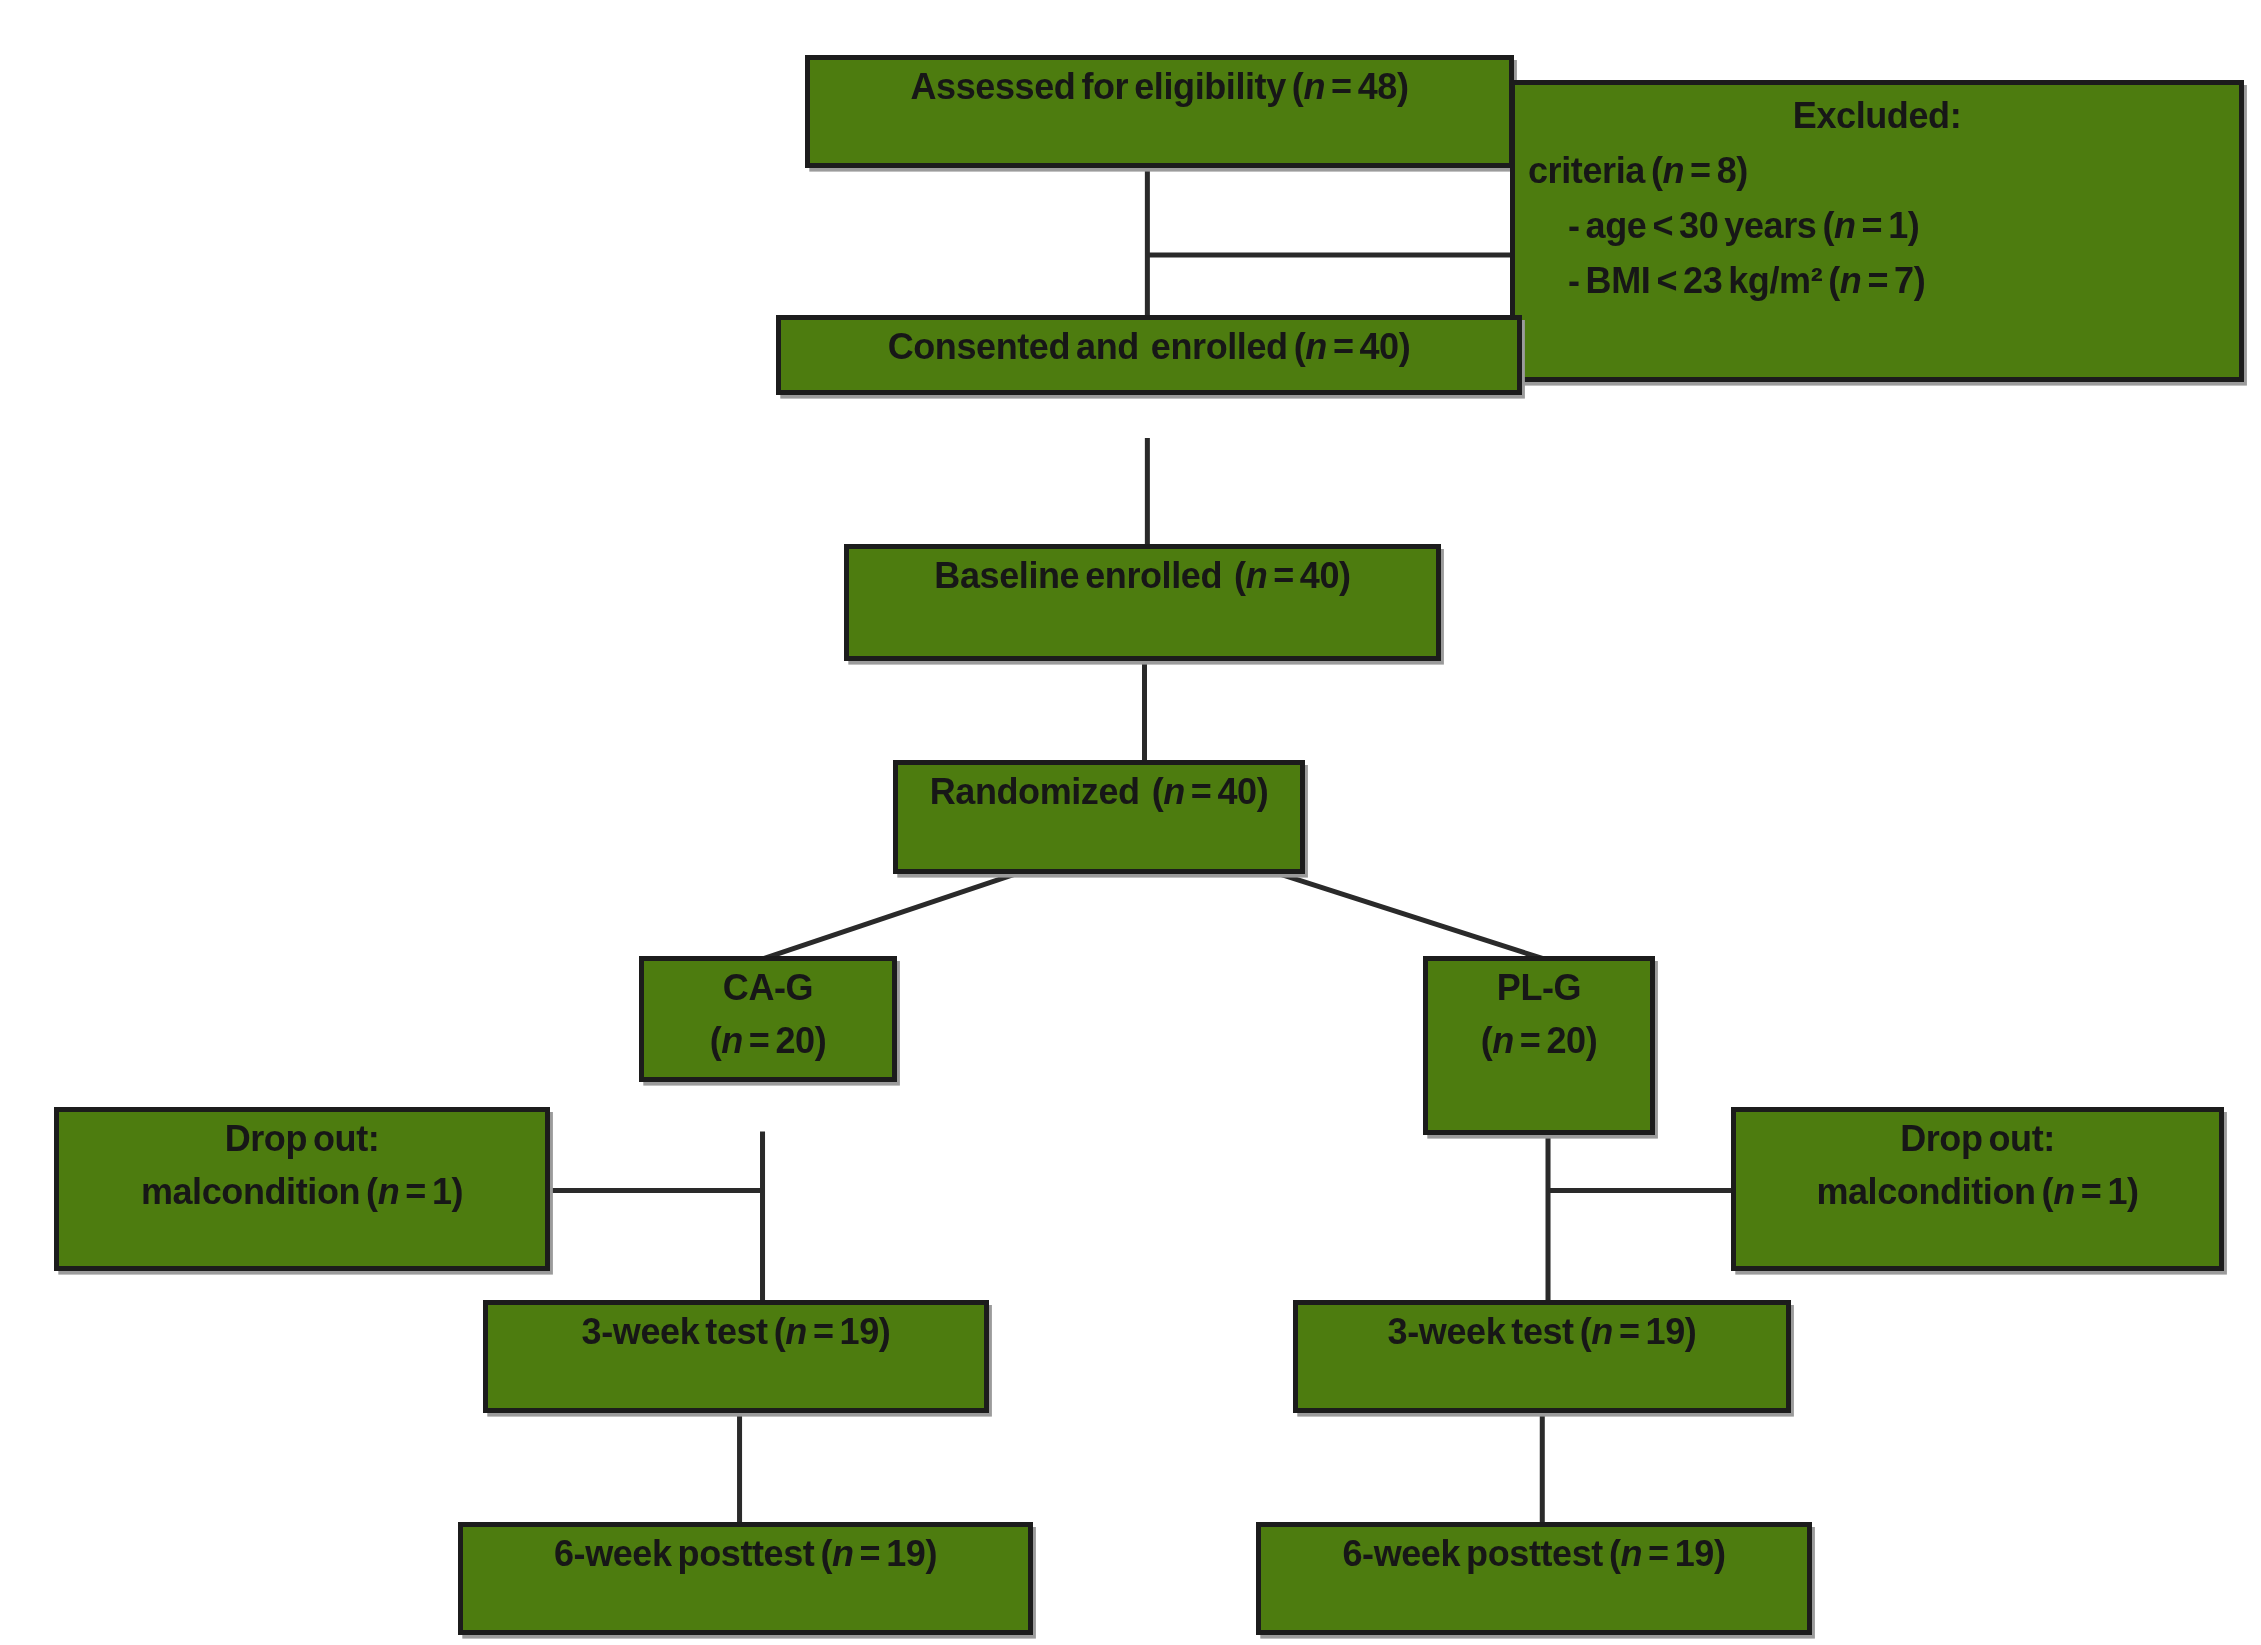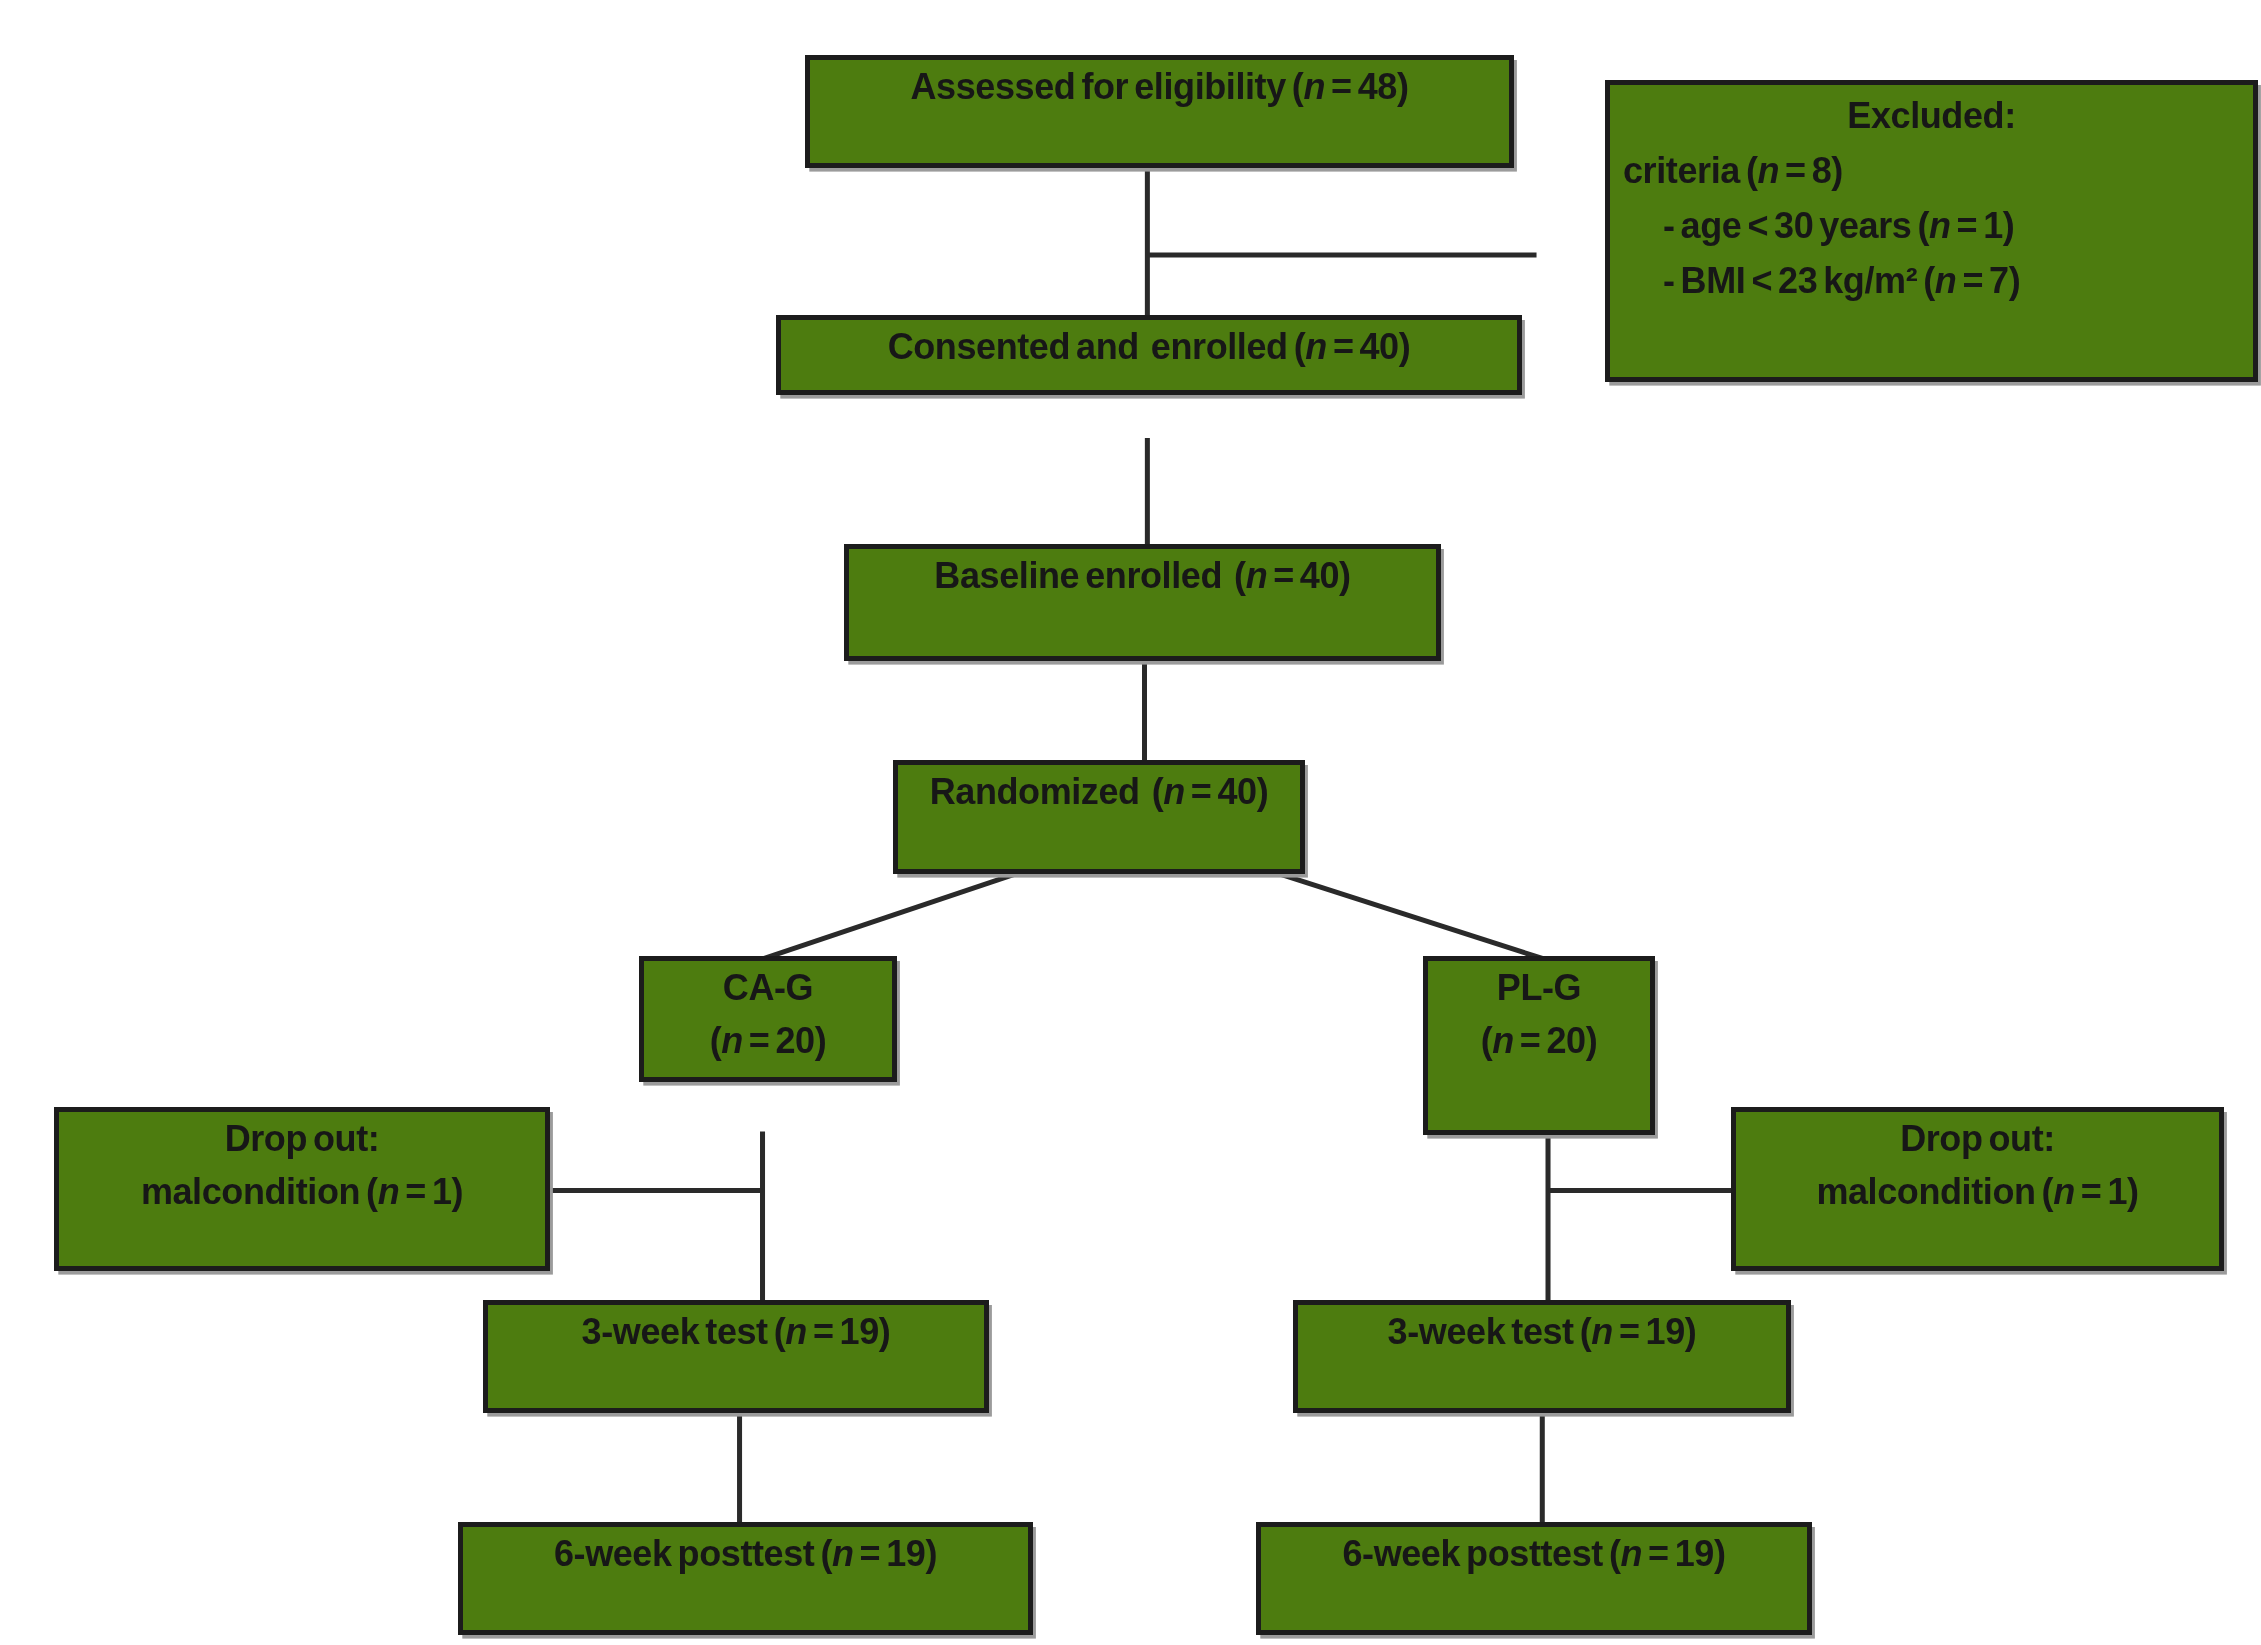--- a/index.html
+++ b/index.html
@@ -53,21 +53,21 @@
   <line x1="1030" y1="1962" x2="1030" y2="2126"></line>
   <line x1="2156" y1="1576" x2="2156" y2="1814"></line>
   <line x1="2156" y1="1658" x2="2418" y2="1658"></line>
   <line x1="2148" y1="1962" x2="2148" y2="2126"></line>
 </svg>
 
 <div class="box" style="left:805px;top:55px;width:709px;height:113px">
   <div class="line"><span>Assessed for eligibility (</span><i>n</i><span> = 48)</span></div>
 </div>
 
-<div class="box excluded" style="left:1605px;top:80px;width:653px;height:302px">
+<div class="box excluded" style="left:1510px;top:80px;width:734px;height:302px">
   <div class="line title"><span>Excluded:</span><i></i><span></span></div>
   <div class="line"><span>criteria (</span><i>n</i><span> = 8)</span></div>
   <div class="line indent"><span>- age &lt; 30 years (</span><i>n</i><span> = 1)</span></div>
   <div class="line indent"><span>- BMI &lt; 23 kg/m² (</span><i>n</i><span> = 7)</span></div>
 </div>
 
 <div class="box" style="left:776px;top:315px;width:746px;height:80px">
   <div class="line"><span>Consented and  enrolled (</span><i>n</i><span> = 40)</span></div>
 </div>
 

